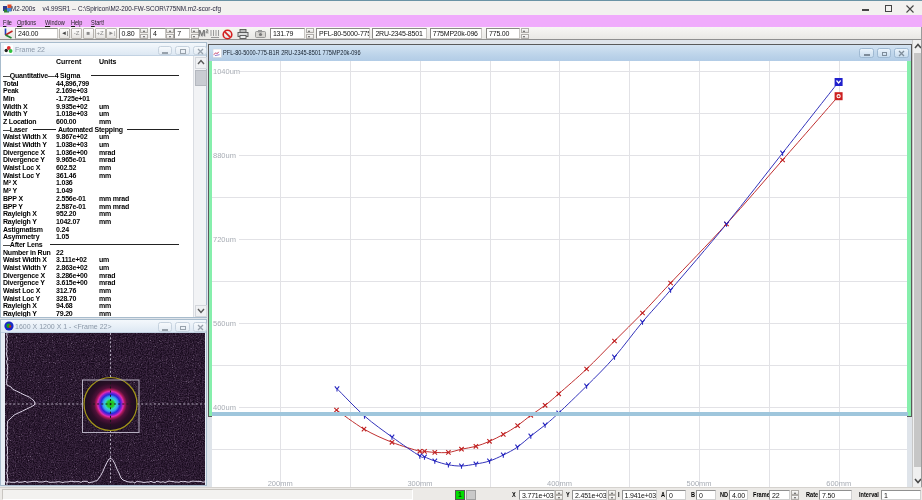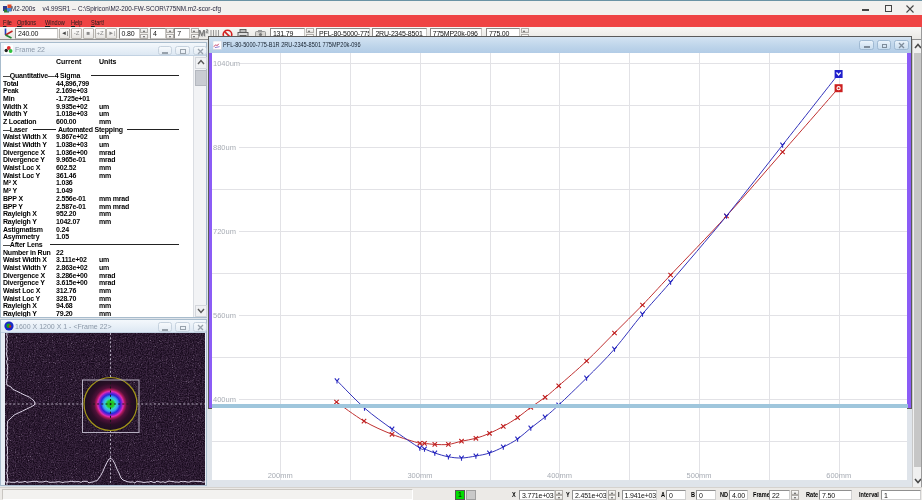--- a/index.html
+++ b/index.html
@@ -1,21 +1,21 @@
 <!DOCTYPE html>
 <html><head><meta charset="utf-8"><style>
 *{margin:0;padding:0;box-sizing:border-box}
 html,body{width:922px;height:500px;overflow:hidden}
 body{font-family:"Liberation Sans",sans-serif;position:relative;background:#fff;font-size:7px}
 .abs{position:absolute}
 
 #topline{position:absolute;left:0;top:0;width:922px;height:1px;background:#6a93a5}
 #titlebar{position:absolute;left:0;top:1px;width:922px;height:14px;background:#f2f1ef}
 #titlebar .ttl{position:absolute;left:11px;top:3px;font-size:7.5px;color:#23233a;white-space:pre;transform:scaleX(0.84);transform-origin:0 0}
-#menubar{position:absolute;left:0;top:15px;width:922px;height:12px;background:#ef4444;color:#1c1c1c}
+#menubar{position:absolute;left:0;top:15px;width:922px;height:12px;background:#f0abfc;color:#1c1c1c}
 #menubar span{position:absolute;top:2.5px;font-size:7.5px;transform:scaleX(0.74);transform-origin:0 0;white-space:pre}
 #toolbar{position:absolute;left:0;top:27px;width:922px;height:13px;background:linear-gradient(#f8f7f5,#e9e8e5);border-bottom:1px solid #8f8f8f}
 #tbstrip{position:absolute;left:0;top:40px;width:208px;height:2px;background:#e9ebee}
 .tbtn{position:absolute;top:1px;height:11px;background:linear-gradient(#fdfdfc,#e6e4e1);border:1px solid #b5b2ad;border-radius:1px;color:#8a8a8a;text-align:center;font-size:6px;line-height:9px}
 .tedit{position:absolute;top:1px;height:11px;background:#fff;border:1px solid #8a8886;border-right-color:#c8c6c3;border-bottom-color:#c8c6c3;font-size:7px;line-height:9px;padding-left:2px;color:#111;white-space:nowrap;overflow:hidden;letter-spacing:-0.2px}
 .spin{position:absolute;top:1px;width:8px;height:11px}
 .spin i{position:absolute;left:0;width:8px;height:5px;background:linear-gradient(#fcfcfb,#e3e1de);border:1px solid #b0ada9}
 .spin i.up{top:0}.spin i.dn{top:5.5px}
 .spin i:before{content:"";position:absolute;left:1.5px;border-left:1.5px solid transparent;border-right:1.5px solid transparent}
 .spin i.up:before{top:1px;border-bottom:2px solid #555}
@@ -382,21 +382,21 @@
 <line x1="132" y1="71" x2="200" y2="71" stroke="#b2aabc" stroke-width="1" stroke-dasharray="2 2.2"></line>
 <line x1="105.5" y1="45" x2="105.5" y2="97.5" stroke="#181818" stroke-width="1" stroke-dasharray="2 2.2"></line>
 <line x1="79.5" y1="71" x2="132" y2="71" stroke="#181818" stroke-width="1" stroke-dasharray="2 2.2"></line>
 <circle cx="105.5" cy="71" r="26.5" fill="none" stroke="#a39518" stroke-width="1.2"></circle>
 <rect x="77.5" y="47" width="56.5" height="52.5" fill="none" stroke="#b5aec0" stroke-width="1"></rect>
 <path d="M2.0,0.0 L1.7,2.0 L2.4,4.0 L1.6,6.0 L2.3,8.0 L2.0,10.0 L1.6,12.0 L2.2,14.0 L1.6,16.0 L2.1,18.0 L1.6,20.0 L1.6,22.0 L2.1,24.0 L2.7,26.0 L1.7,28.0 L1.8,30.0 L2.4,32.0 L2.8,34.0 L2.3,36.0 L2.1,38.0 L2.9,40.0 L1.6,42.0 L2.7,44.0 L1.9,46.0 L1.7,48.0 L1.7,50.0 L1.9,52.0 L6.1,54.0 L7.3,56.0 L11.4,58.0 L15.5,60.0 L19.5,62.0 L24.2,64.0 L26.8,66.0 L29.1,68.0 L29.9,70.0 L29.4,72.0 L25.9,74.0 L21.6,76.0 L17.6,78.0 L13.1,80.0 L9.1,82.0 L7.2,84.0 L5.0,86.0 L2.7,88.0 L2.5,90.0 L2.2,92.0 L2.7,94.0 L2.5,96.0 L1.9,98.0 L2.9,100.0 L1.7,102.0 L2.1,104.0 L2.6,106.0 L1.7,108.0 L2.2,110.0 L1.6,112.0 L2.4,114.0 L2.6,116.0 L2.3,118.0 L2.7,120.0 L1.9,122.0 L2.5,124.0 L2.3,126.0 L2.3,128.0 L2.1,130.0 L2.7,132.0 L2.8,134.0 L2.2,136.0 L2.4,138.0 L1.6,140.0 L2.5,142.0 L2.4,144.0 L2.9,146.0 L2.7,148.0 L1.9,150.0 L2.0,152.0" stroke="#d8cfe2" stroke-width="1" fill="none"></path>
 <path d="M0.0,148.6 L2.0,149.5 L4.0,148.9 L6.0,149.3 L8.0,149.3 L10.0,149.4 L12.0,148.4 L14.0,149.3 L16.0,149.2 L18.0,149.0 L20.0,148.3 L22.0,149.4 L24.0,148.9 L26.0,148.7 L28.0,148.3 L30.0,148.4 L32.0,148.3 L34.0,149.1 L36.0,148.9 L38.0,149.0 L40.0,148.3 L42.0,148.2 L44.0,149.3 L46.0,149.3 L48.0,149.2 L50.0,149.2 L52.0,148.8 L54.0,148.7 L56.0,149.1 L58.0,149.5 L60.0,148.9 L62.0,149.0 L64.0,148.7 L66.0,148.2 L68.0,148.5 L70.0,148.8 L72.0,148.6 L74.0,148.6 L76.0,149.4 L78.0,148.2 L80.0,148.4 L82.0,148.3 L84.0,149.9 L86.0,149.2 L88.0,149.0 L90.0,148.0 L92.0,147.8 L94.0,145.0 L96.0,142.1 L98.0,138.2 L100.0,133.5 L102.0,129.4 L104.0,126.0 L106.0,125.3 L108.0,127.4 L110.0,131.1 L112.0,136.2 L114.0,140.1 L116.0,145.0 L118.0,147.0 L120.0,147.7 L122.0,148.6 L124.0,149.0 L126.0,149.2 L128.0,148.9 L130.0,150.1 L132.0,148.1 L134.0,148.8 L136.0,148.8 L138.0,149.4 L140.0,149.4 L142.0,149.0 L144.0,149.1 L146.0,148.3 L148.0,149.3 L150.0,149.5 L152.0,148.2 L154.0,148.8 L156.0,149.3 L158.0,148.7 L160.0,149.5 L162.0,148.8 L164.0,148.1 L166.0,148.3 L168.0,148.5 L170.0,149.1 L172.0,149.0 L174.0,149.3 L176.0,148.4 L178.0,148.8 L180.0,148.4 L182.0,149.0 L184.0,149.2 L186.0,148.4 L188.0,148.1 L190.0,148.3 L192.0,148.4 L194.0,148.4 L196.0,148.5 L198.0,149.2 L200.0,148.8" stroke="#d8cfe2" stroke-width="1" fill="none"></path>
 </svg>
 </div>
 
-<div class="win" id="wchart" style="left:208px;top:36px;width:704px;height:373px;border:1px solid #5a5a5a;background:#8b5cf6">
+<div class="win" id="wchart" style="left:208px;top:44px;width:704px;height:373px;border:1px solid #5a5a5a;background:#86efac">
  <div class="abs" style="left:0;top:0;right:0;height:16px;background:linear-gradient(#d3e3f2,#bdd4ea 60%,#b2cce6)">
   <svg class="abs" style="left:4px;top:4px" width="8.5" height="8.5" viewBox="0 0 9 9">
         <rect width="9" height="9" fill="#fff" stroke="#c8c8d0" stroke-width="0.5"></rect>
         <path d="M1,6C3,2 4,7 6,3" stroke="#c03060" stroke-width="1" fill="none"></path>
         <path d="M2,7L7,6" stroke="#7050c0" stroke-width="0.8" fill="none"></path>
       </svg>
   <span class="abs" style="left:14px;top:4px;font-size:7px;color:#15202e;white-space:nowrap;transform:scaleX(0.8);transform-origin:0 0">PFL-80-5000-775-B1R 2RU-2345-8501 775MP20k-096</span>
   <div class="wbtn" style="left:650px;top:3px;border-color:#9fb9d2;background:linear-gradient(#eaf3fb,#c8dcee)">
         <i style="left:3.5px;top:5px;width:6px;height:2px;background:#7e8c9a"></i>
       </div>

